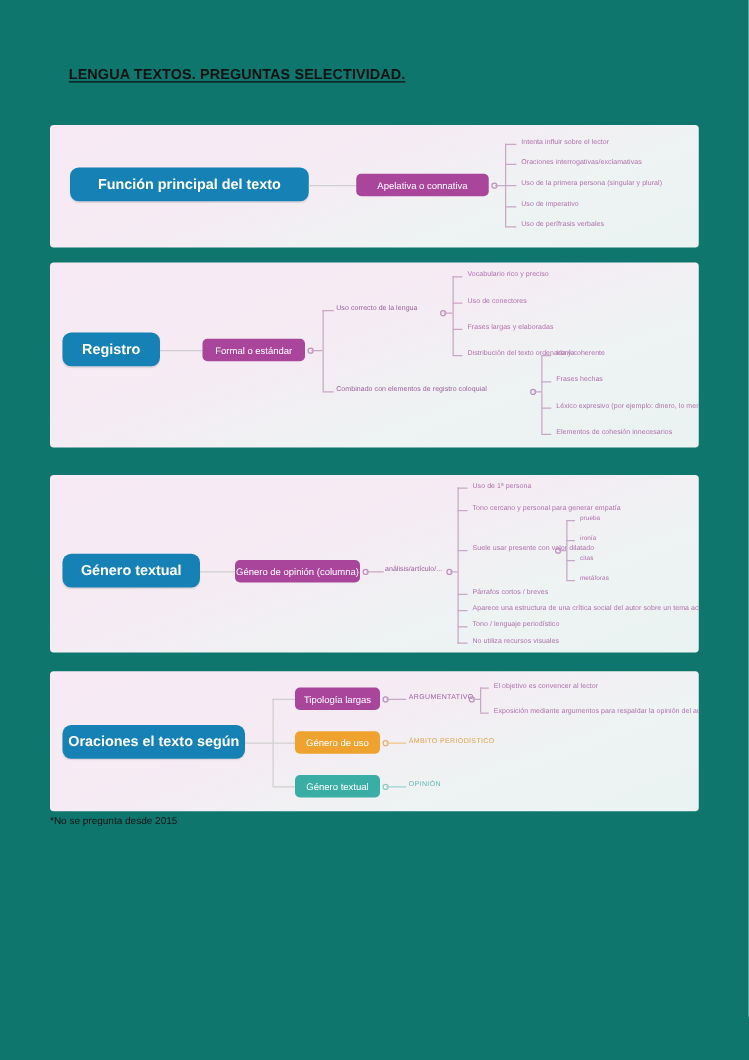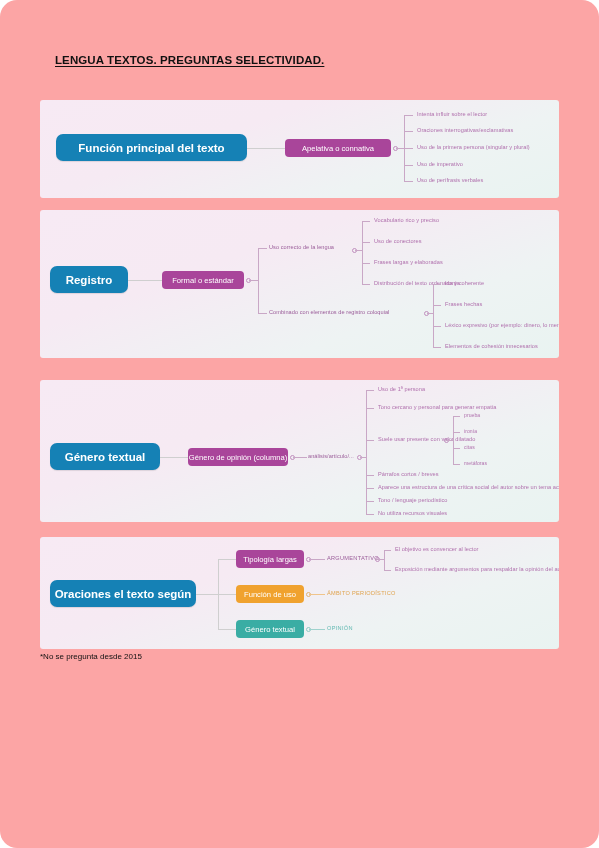--- a/index.html
+++ b/index.html
@@ -5,22 +5,21 @@
   html,body{margin:0;padding:0;}
   body{
     width:599px;height:848px;
     background:#ffffff;
     font-family:"Liberation Sans",sans-serif;
     overflow:hidden;
     position:relative;
   }
   .page{
     position:absolute;inset:0;
-    background:#fca5a5;
-    border-radius:17px;
+    background:#0f766e;
   }
 
   
   .doc-title{
     position:absolute;
     left:55px;top:54px;
     font-size:11.5px;
     font-weight:bold;
     color:#111;
     letter-spacing:.1px;
@@ -236,21 +235,21 @@
   <div class="map m4">
     <div class="node root" style="left:10px;top:43px;width:146px;">Oraciones el texto según</div>
 
     <div class="ln grey h" style="left:156px;top:57px;width:22px;"></div>
     <div class="ln grey v" style="left:178px;top:22px;height:70px;"></div>
     <div class="ln grey h" style="left:178px;top:22px;width:18px;"></div>
     <div class="ln grey h" style="left:178px;top:57px;width:18px;"></div>
     <div class="ln grey h" style="left:178px;top:92px;width:18px;"></div>
 
     <div class="node lvl2" style="left:196px;top:13px;width:68px;">Tipología largas</div>
-    <div class="node lvl2 orange" style="left:196px;top:48px;width:68px;">Función de uso</div>
+    <div class="node lvl2 orange" style="left:196px;top:48px;width:68px;">Género de uso</div>
     <div class="node lvl2 teal" style="left:196px;top:83px;width:68px;">Género textual</div>
 
     <div class="dot" style="left:266px;top:20px;"></div>
     <div class="ln h" style="left:269px;top:22px;width:16px;"></div>
     <div class="leaf cap dark" style="left:287px;top:19px;">ARGUMENTATIVO</div>
     <div class="dot" style="left:335px;top:20px;"></div>
     <div class="ln h" style="left:338px;top:22px;width:6px;"></div>
     <div class="ln v" style="left:344px;top:13px;height:20px;"></div>
     <div class="ln h" style="left:344px;top:13px;width:7px;"></div>
     <div class="ln h" style="left:344px;top:33px;width:7px;"></div>

